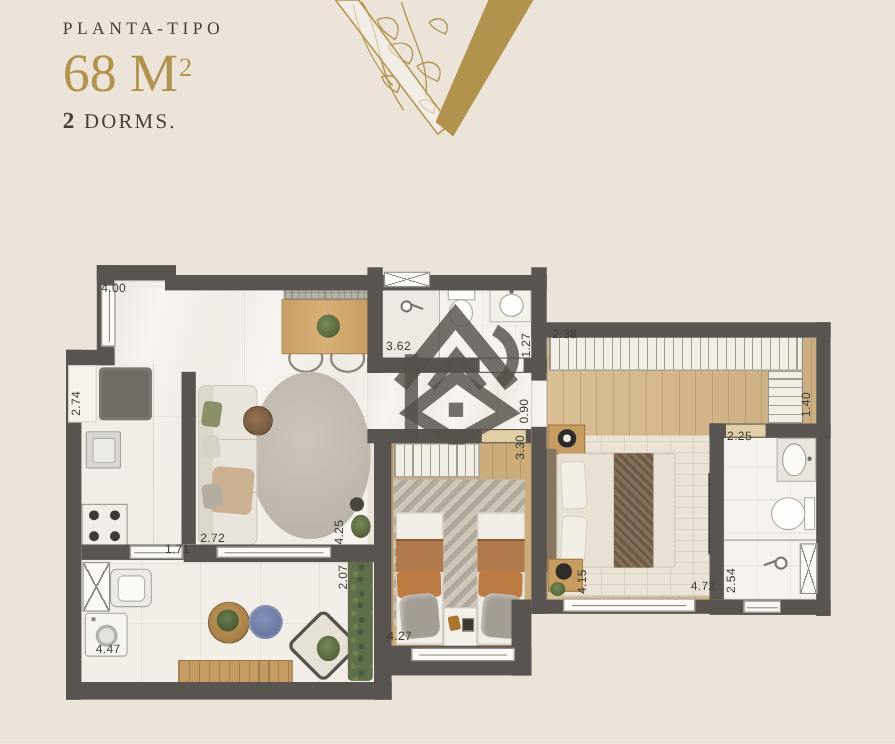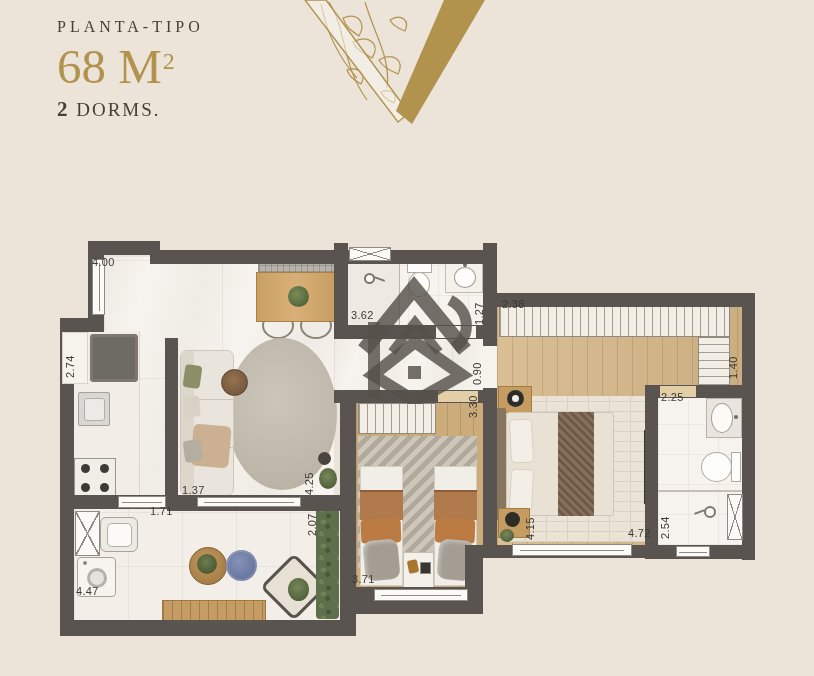--- a/index.html
+++ b/index.html
@@ -234,20 +234,20 @@
     <span class="dim" style="left:351px;top:309px">3.62</span>
     <span class="dim dimv" style="left:473px;top:325px">1.27</span>
     <span class="dim dimv" style="left:471px;top:385px">0.90</span>
     <span class="dim dimv" style="left:467px;top:418px">3.30</span>
     <span class="dim" style="left:502px;top:298px">2.38</span>
     <span class="dim dimv" style="left:727px;top:379px">1.40</span>
     <span class="dim" style="left:661px;top:391px">2.25</span>
     <span class="dim dimv" style="left:659px;top:539px">2.54</span>
     <span class="dim" style="left:628px;top:527px">4.72</span>
     <span class="dim dimv" style="left:524px;top:540px">4.15</span>
-    <span class="dim" style="left:352px;top:573px">3.71</span>
-    <span class="dim" style="left:150px;top:505px">1.71</span>
-    <span class="dim" style="left:182px;top:484px">1.37</span>
+    <span class="dim" style="left:352px;top:573px">4.27</span>
+    <span class="dim" style="left:150px;top:494px">1.71</span>
+    <span class="dim" style="left:182px;top:484px">2.72</span>
     <span class="dim dimv" style="left:303px;top:495px">4.25</span>
     <span class="dim dimv" style="left:306px;top:536px">2.07</span>
-    <span class="dim" style="left:76px;top:585px">4.47</span>
+    <span class="dim" style="left:87px;top:585px">4.47</span>
   </div>
 </div>
 
 </body></html>

